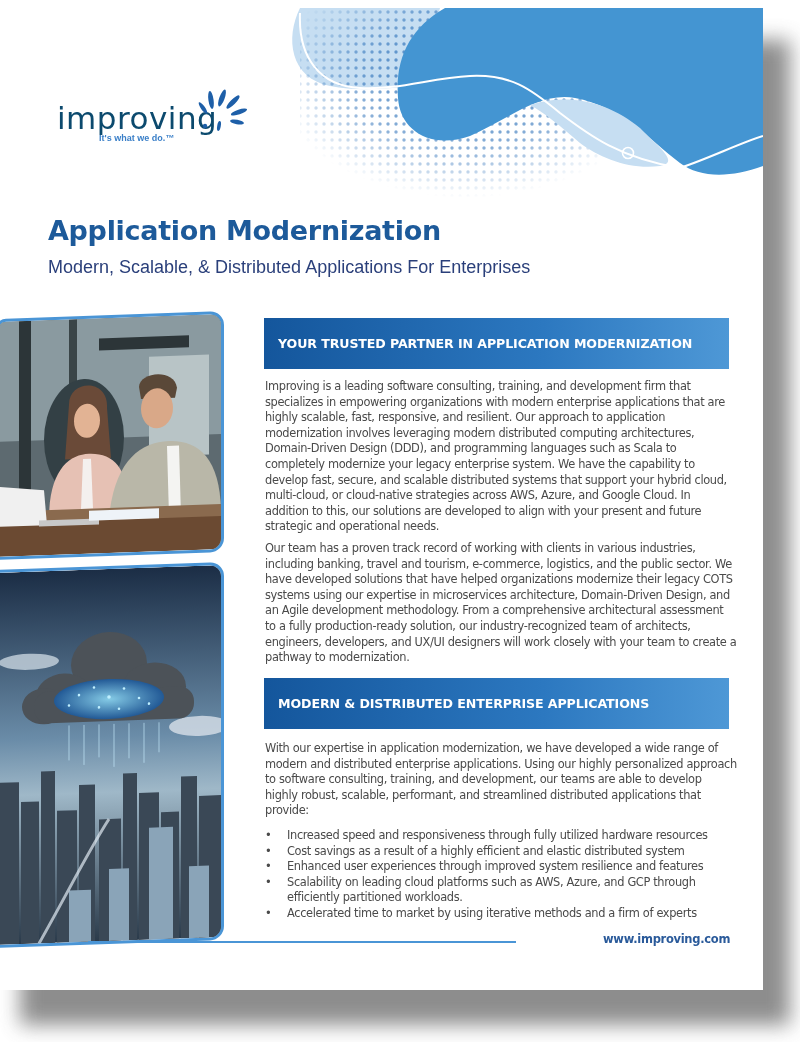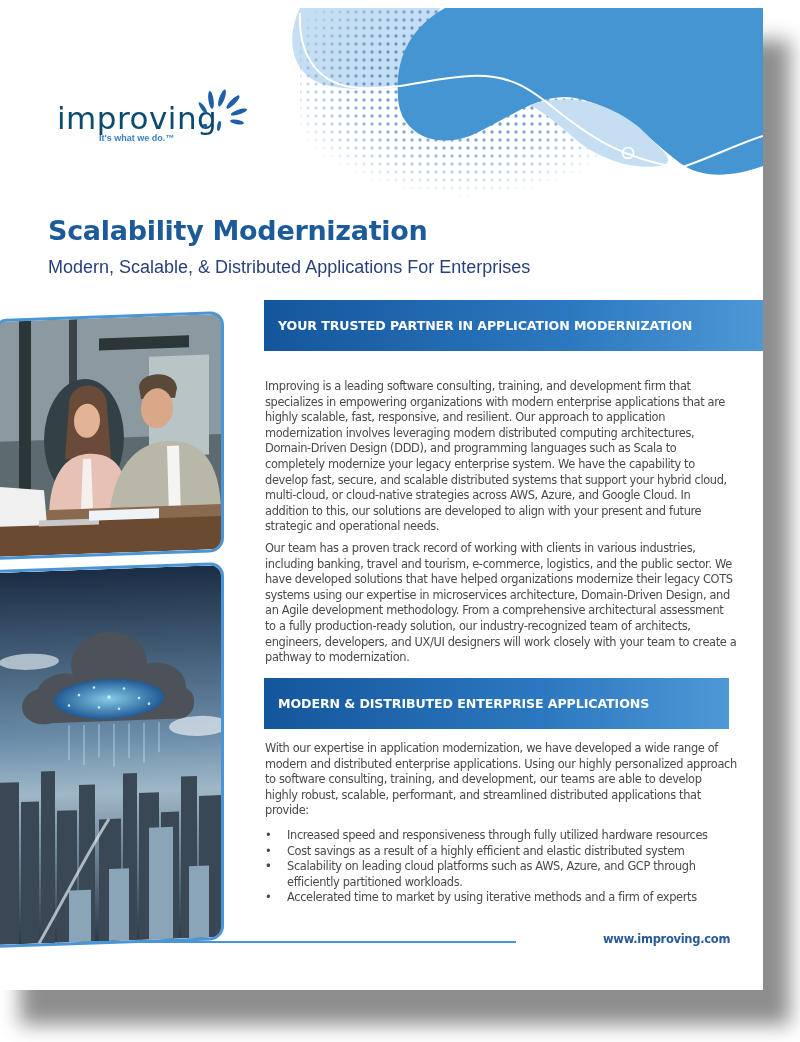--- a/index.html
+++ b/index.html
@@ -11,21 +11,21 @@
   .logo-word { position:absolute; left:0; top:14px; font-family:"DejaVu Sans", sans-serif; font-size:31px; color:#0c4a6e; letter-spacing:0.5px; line-height:32px;margin-left:12px; }
   .logo-tag { position:absolute; left:54px; top:45px; font-family:"Liberation Sans", sans-serif; font-size:9px; color:#3a7fc8; font-weight:bold; white-space:nowrap;text-align:center; }
   .logo-burst { position:absolute; left:150px; top:0; width:56px; height:52px; }
   .title { position:absolute; left:48px; top:207px; font-family:"DejaVu Sans", sans-serif; font-weight:bold; font-size:27px; color:#1d5a9a; letter-spacing:-0.3px; white-space:nowrap; }
   .subtitle { position:absolute; left:48px; top:249px; font-family:"Liberation Sans", sans-serif; font-size:18px; color:#2a3f7a; white-space:nowrap; }
   .photo { position:absolute; overflow:hidden; border:3px solid #4a95d6; }
   .photo1 { left:-4px; top:307px; width:222px; height:235px; border-radius:10px 14px 14px 4px; transform:skewY(-2deg); }
   .photo2 { left:-4px; top:558px; width:222px; height:372px; border-radius:4px 14px 14px 4px; transform:skewY(-2deg); }
   .section-bar { position:absolute; left:264px; width:465px; height:51px; background:linear-gradient(90deg,#14569c 0%,#2c78c0 60%,#4e98d6 100%); color:#fff; }
   .section-bar span { position:absolute; left:14px; top:18px; font-family:"DejaVu Sans", sans-serif; font-weight:bold; font-size:12.6px; letter-spacing:-0.1px; white-space:nowrap; }
-  .bar1 { top:292px;padding-left:37px; }
+  .bar1 { top:310px; }
   .bar2 { top:670px; }
   .para { position:absolute; left:265px; width:472px; font-family:"DejaVu Sans", sans-serif; font-size:11.4px; line-height:15.6px; color:#4a4a4a; letter-spacing:-0.35px; margin:0; }
   .p1 { top:371px; }
   .p2 { top:525px;margin-top:8px; }
   .p3 { top:733px; }
   .bullets { position:absolute; left:265px; top:820px; width:480px; margin:0; padding:0; list-style:none; font-family:"DejaVu Sans", sans-serif; font-size:11.4px; line-height:15.6px; color:#4a4a4a; letter-spacing:-0.35px; }
   .bullets li { position:relative; padding-left:22px; }
   .bullets li .dot { position:absolute; left:0; top:0; }
   .footer-line { position:absolute; left:88px; top:933px; width:428px; height:2px; background:#4a95d6; }
   .footer-url { position:absolute; left:603px; top:924px; font-family:"DejaVu Sans", sans-serif; font-weight:bold; font-size:11.5px; color:#2a5a9a; letter-spacing:-0.3px; }
@@ -74,21 +74,21 @@
         <ellipse cx="38" cy="14" rx="2.6" ry="9" transform="rotate(45 38 14)"></ellipse>
         <ellipse cx="44" cy="24" rx="2.4" ry="8.5" transform="rotate(72 44 24)"></ellipse>
         <ellipse cx="42" cy="34" rx="2.2" ry="7" transform="rotate(100 42 34)"></ellipse>
         <ellipse cx="8" cy="20" rx="2" ry="7" transform="rotate(-35 8 20)"></ellipse>
         <ellipse cx="24" cy="38" rx="1.8" ry="5" transform="rotate(10 24 38)"></ellipse>
         <circle cx="10" cy="38" r="2.2"></circle>
       </g>
     </svg>
   </div>
 
-  <h1 class="title" style="margin:0;">Scalability Modernization</h1>
+  <h1 class="title" style="margin:0;">Application Modernization</h1>
   <h2 class="subtitle" style="margin:0;font-weight:normal;">Modern, Scalable, &amp; Distributed Applications For Enterprises</h2>
 
   <div class="photo photo1">
     <svg width="100%" height="100%" viewBox="0 0 222 235" preserveAspectRatio="none">
       <rect width="222" height="235" fill="#5d6a70"></rect>
       <rect x="0" y="0" width="222" height="120" fill="#8a9aa0"></rect>
       <rect x="20" y="0" width="12" height="180" fill="#2c3538"></rect>
       <rect x="70" y="0" width="8" height="170" fill="#3a4548"></rect>
       <rect x="100" y="20" width="90" height="12" fill="#2c3538"></rect>
       <rect x="150" y="40" width="60" height="100" fill="#b8c4c6"></rect>
@@ -191,20 +191,20 @@
   <p class="para p2">Our team has a proven track record of working with clients in various industries, including banking, travel and tourism, e-commerce, logistics, and the public sector. We have developed solutions that have helped organizations modernize their legacy COTS systems using our expertise in microservices architecture, Domain-Driven Design, and an Agile development methodology. From a comprehensive architectural assessment to a fully production-ready solution, our industry-recognized team of architects, engineers, developers, and UX/UI designers will work closely with your team to create a pathway to modernization.</p>
 
   <div class="section-bar bar2">
     <span>MODERN &amp; DISTRIBUTED ENTERPRISE APPLICATIONS</span>
   </div>
   <p class="para p3">With our expertise in application modernization, we have developed a wide range of modern and distributed enterprise applications. Using our highly personalized approach to software consulting, training, and development, our teams are able to develop highly robust, scalable, performant, and streamlined distributed applications that provide:</p>
 
   <ul class="bullets">
     <li><span class="dot">•</span><span>Increased speed and responsiveness through fully utilized hardware resources</span></li>
     <li><span class="dot">•</span><span>Cost savings as a result of a highly efficient and elastic distributed system</span></li>
-    <li><span class="dot">•</span></li>
+    <li><span class="dot">•</span><span>Enhanced user experiences through improved system resilience and features</span></li>
     <li><span class="dot">•</span><span>Scalability on leading cloud platforms such as AWS, Azure, and GCP through efficiently partitioned workloads.</span></li>
     <li><span class="dot">•</span><span>Accelerated time to market by using iterative methods and a firm of experts</span></li>
   </ul>
 
   <div class="footer-line"></div>
   <a class="footer-url">www.improving.com</a>
 </div>
 
 </body></html>

